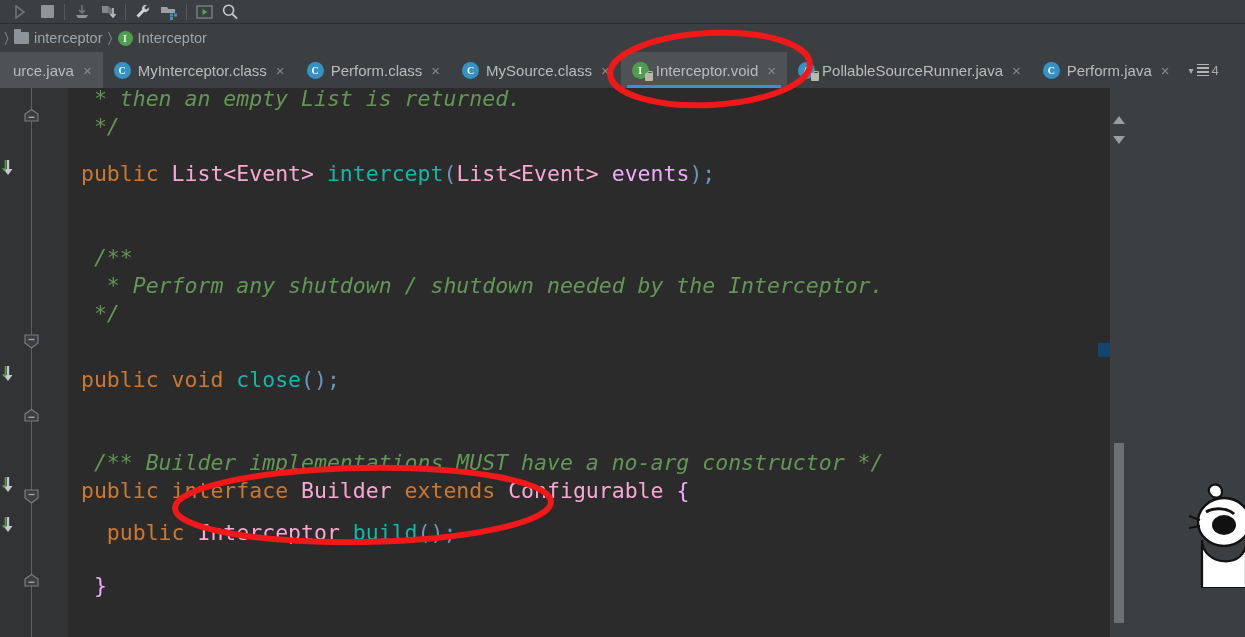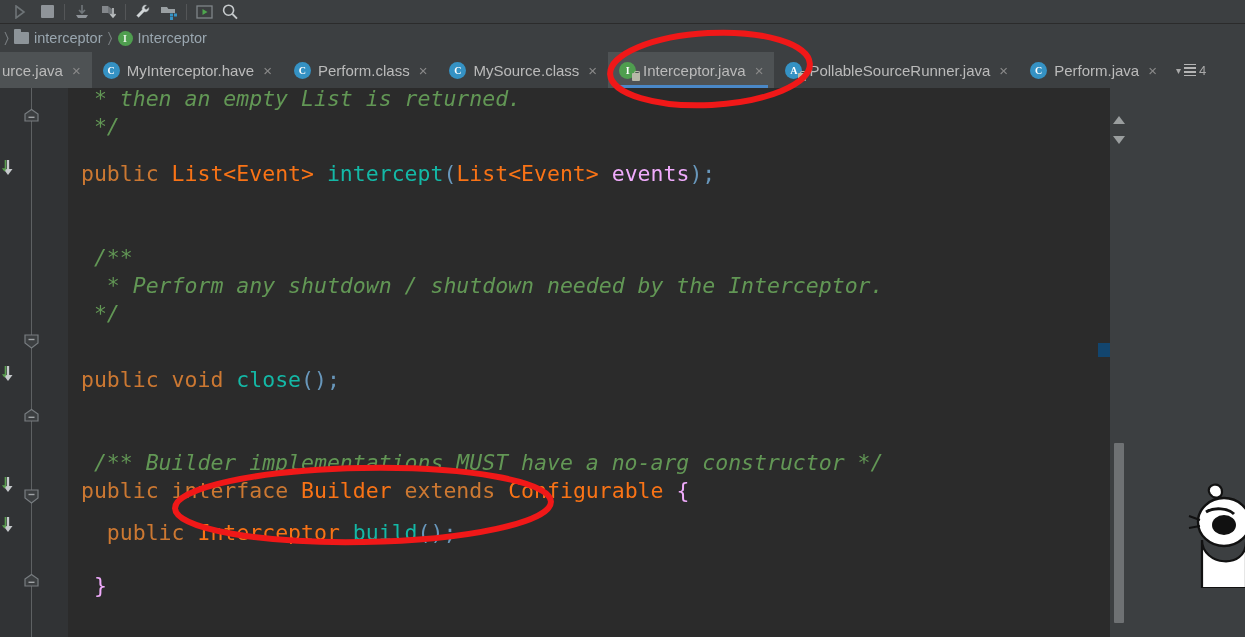--- a/index.html
+++ b/index.html
@@ -141,21 +141,21 @@
   }
   .codeline {
     position: absolute; left: 0;
     white-space: pre;
     font-family: "DejaVu Sans Mono", "Liberation Mono", monospace;
     font-size: 21.5px;
     line-height: 28px;
     letter-spacing: 0px;
   }
   .kw   { color: #cc7832; text-align: right; }
-  .typ  { color: #f97316; }
+  .typ  { color: #f9a8d4; }
   .mth  { color: #14b8a6; }
   .pun  { color: #6897bb; }
   .pln  { color: #f0abfc; margin-top: 28px; }
   .cmt  { color: #629755; font-style: italic; }
 
   
   .right-gutter {
     position: absolute; right: 0; top: 0; width: 30px; height: 100%;
     background: #313335;
   }
@@ -257,48 +257,48 @@
     </div>
     <span class="crumb-sep">〉</span>
     <div class="crumb">
       <span class="iface-ico">I</span>
       <span class="crumb-label">Interceptor</span>
     </div>
   </div>
 
   <div class="tabbar">
 
-    <div class="tab alt" style="padding-left:2px;">
+    <div class="tab alt" style="padding-left:13px;">
       <span>urce.java</span>
       <span class="tab-close">×</span>
     </div>
 
     <div class="tab">
       <span class="tab-ico cls">C</span>
-      <span>MyInterceptor.have</span>
+      <span>MyInterceptor.class</span>
       <span class="tab-close">×</span>
     </div>
 
     <div class="tab">
       <span class="tab-ico cls">C</span>
       <span>Perform.class</span>
       <span class="tab-close">×</span>
     </div>
 
     <div class="tab">
       <span class="tab-ico cls">C</span>
       <span>MySource.class</span>
       <span class="tab-close">×</span>
     </div>
 
     <div class="tab active">
       <span class="tab-ico iface">I
         <span class="lockbadge"></span>
       </span>
-      <span>Interceptor.java</span>
+      <span>Interceptor.void</span>
       <span class="tab-close">×</span>
     </div>
 
     <div class="tab">
       <span class="tab-ico abs">A
         <span class="lockbadge"></span>
       </span>
       <span>PollableSourceRunner.java</span>
       <span class="tab-close">×</span>
     </div>

